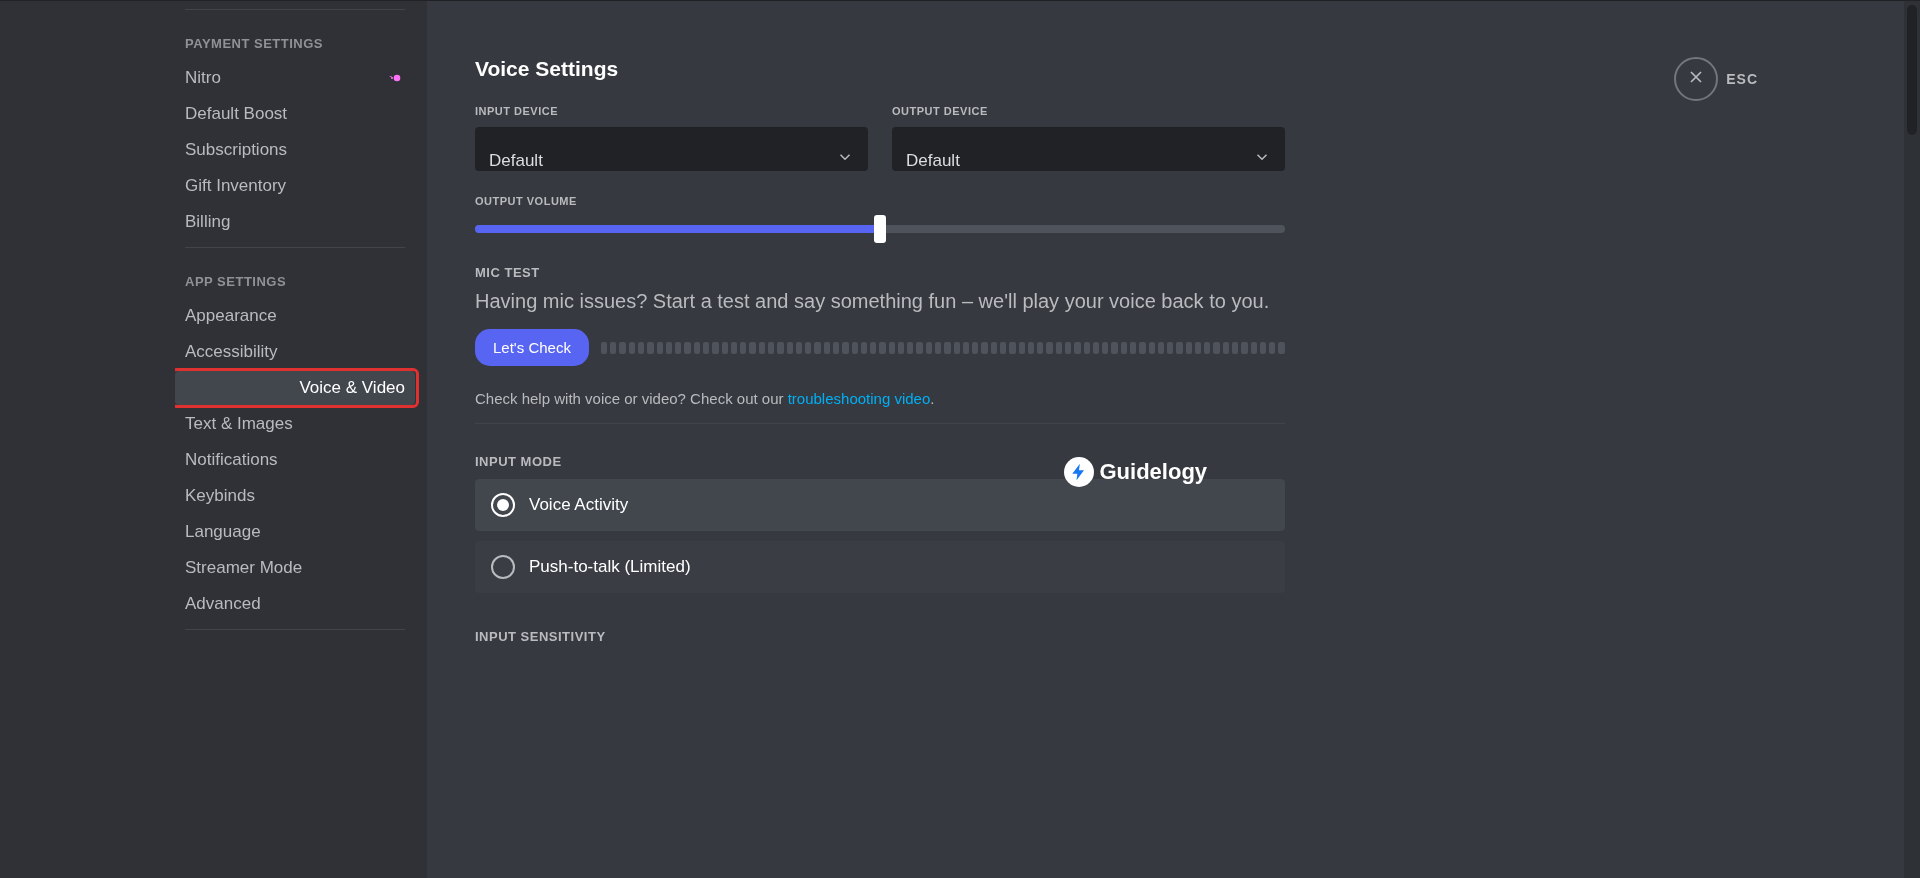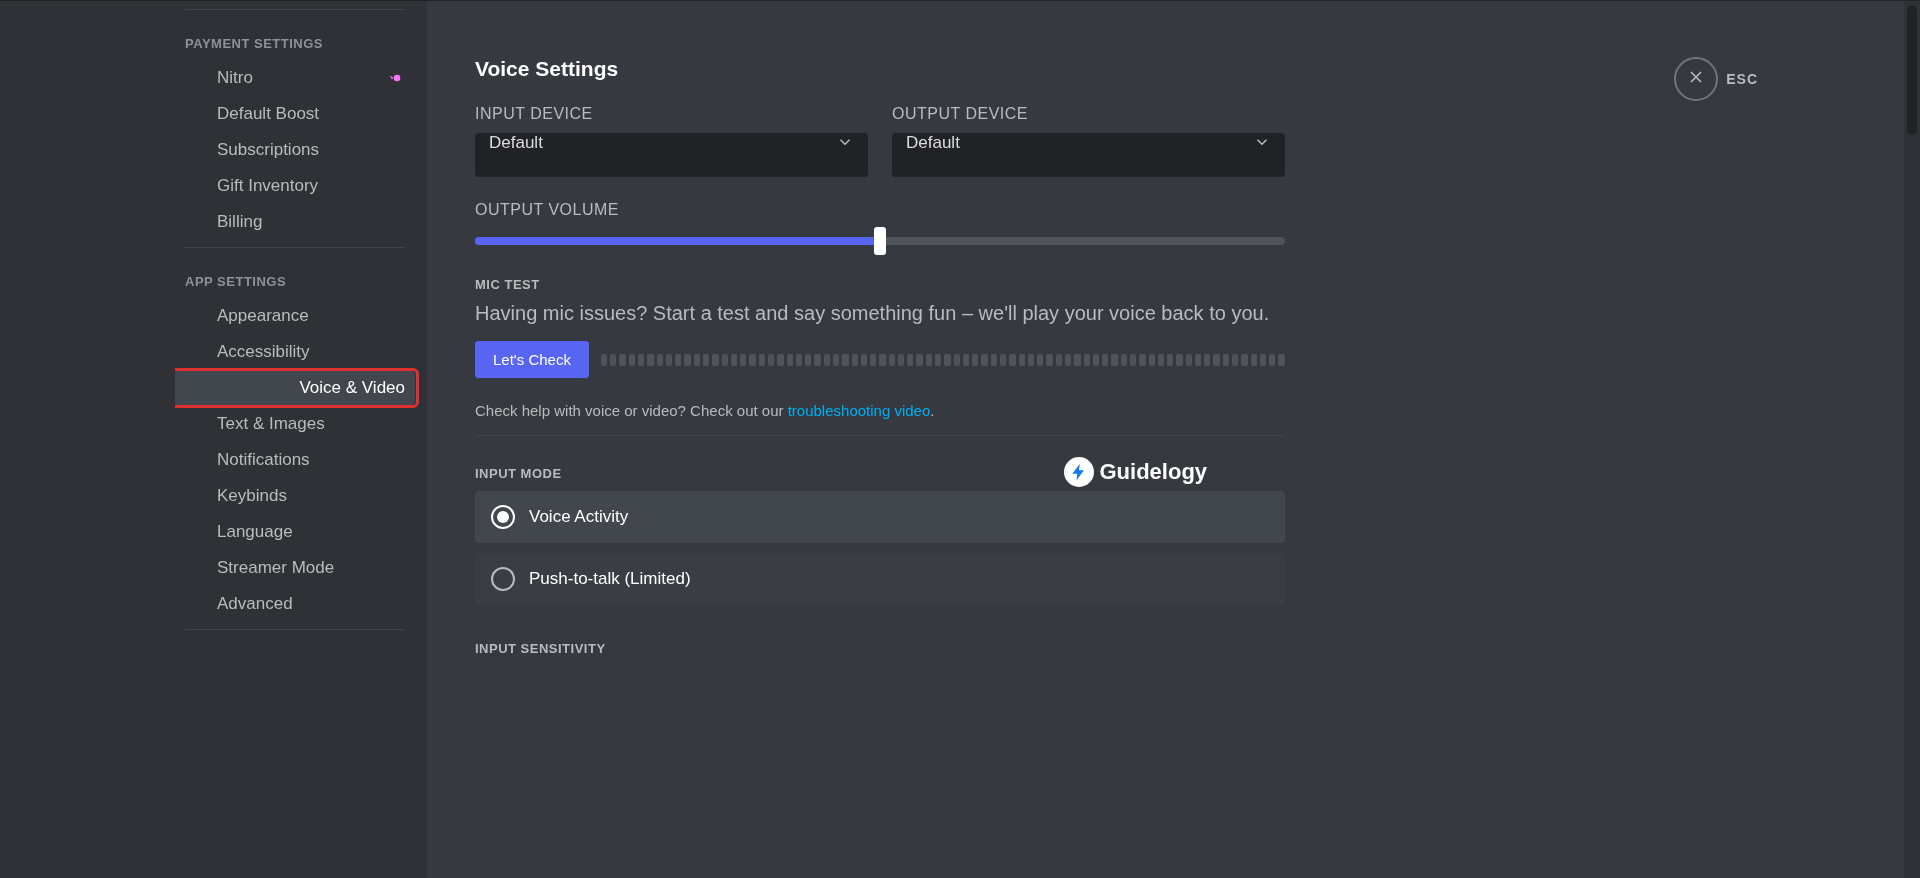--- a/index.html
+++ b/index.html
@@ -48,21 +48,21 @@
   color: #b9bbbe;
   font-size: 17px;
   cursor: pointer;
   position: relative;
 }
 .sidebar-item.active {
   background: #42464d;
   color: #fff;
   text-align: right;
 }
-.sidebar-item .label { flex: 1; margin-left: 32px; }
+.sidebar-item .label { flex: 1; }
 .sidebar-item .nitro-icon {
   width: 16px;
   height: 16px;
   color: #ff73fa;
   display: inline-flex;
   align-items: center;
   justify-content: center;
 }
 .highlight-border {
   position: absolute;
@@ -86,32 +86,32 @@
   font-weight: 600;
   margin-bottom: 24px;
 }
 .field-row {
   display: flex;
   gap: 24px;
   margin-bottom: 24px;
 }
 .field-col { flex: 1; }
 .field-label {
-  font-size: 16px;
-  font-weight: 400;
+  font-size: 11px;
+  font-weight: 700;
   color: #b9bbbe;
   letter-spacing: 0.5px;
   margin-bottom: 10px;
 }
 .select {
   background: #202225;
   border-radius: 4px;
   height: 44px;
   display: flex;
-  align-items: flex-start;
+  align-items: flex-end;
   padding: 0 14px;
   color: #dcddde;
   font-size: 17px;
   cursor: pointer;
 }
 .select .chevron {
   margin-left: auto;
   color: #b9bbbe;
 }
 .slider-wrap {
@@ -157,21 +157,21 @@
 .mic-test-row {
   display: flex;
   align-items: center;
   gap: 12px;
   margin-bottom: 24px;
 }
 .btn {
   background: #5865f2;
   color: #fff;
   border: none;
-  border-radius: 3px;
+  border-radius: 15px;
   padding: 10px 18px;
   font-size: 15px;
   cursor: pointer;
 }
 .vu-meter {
   flex: 1;
   height: 12px;
   display: flex;
   gap: 3px;
 }

